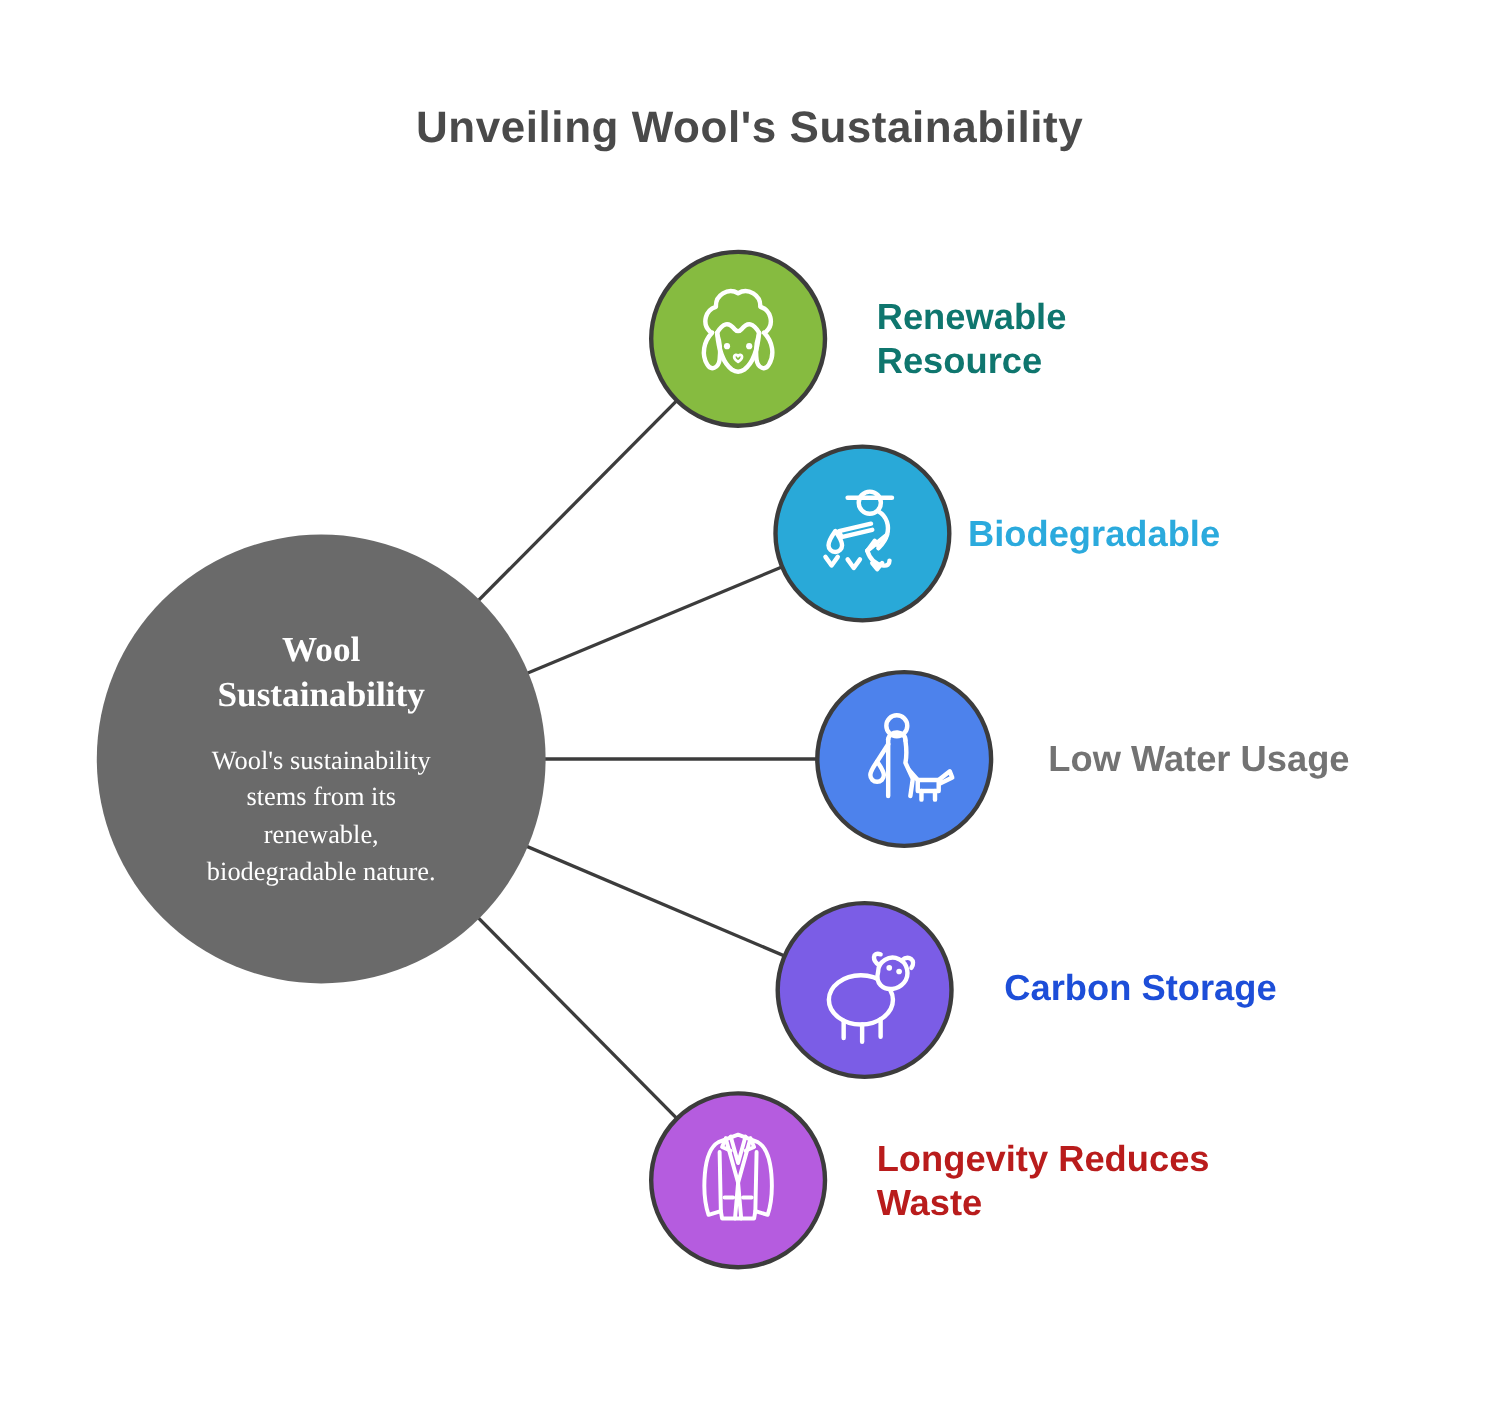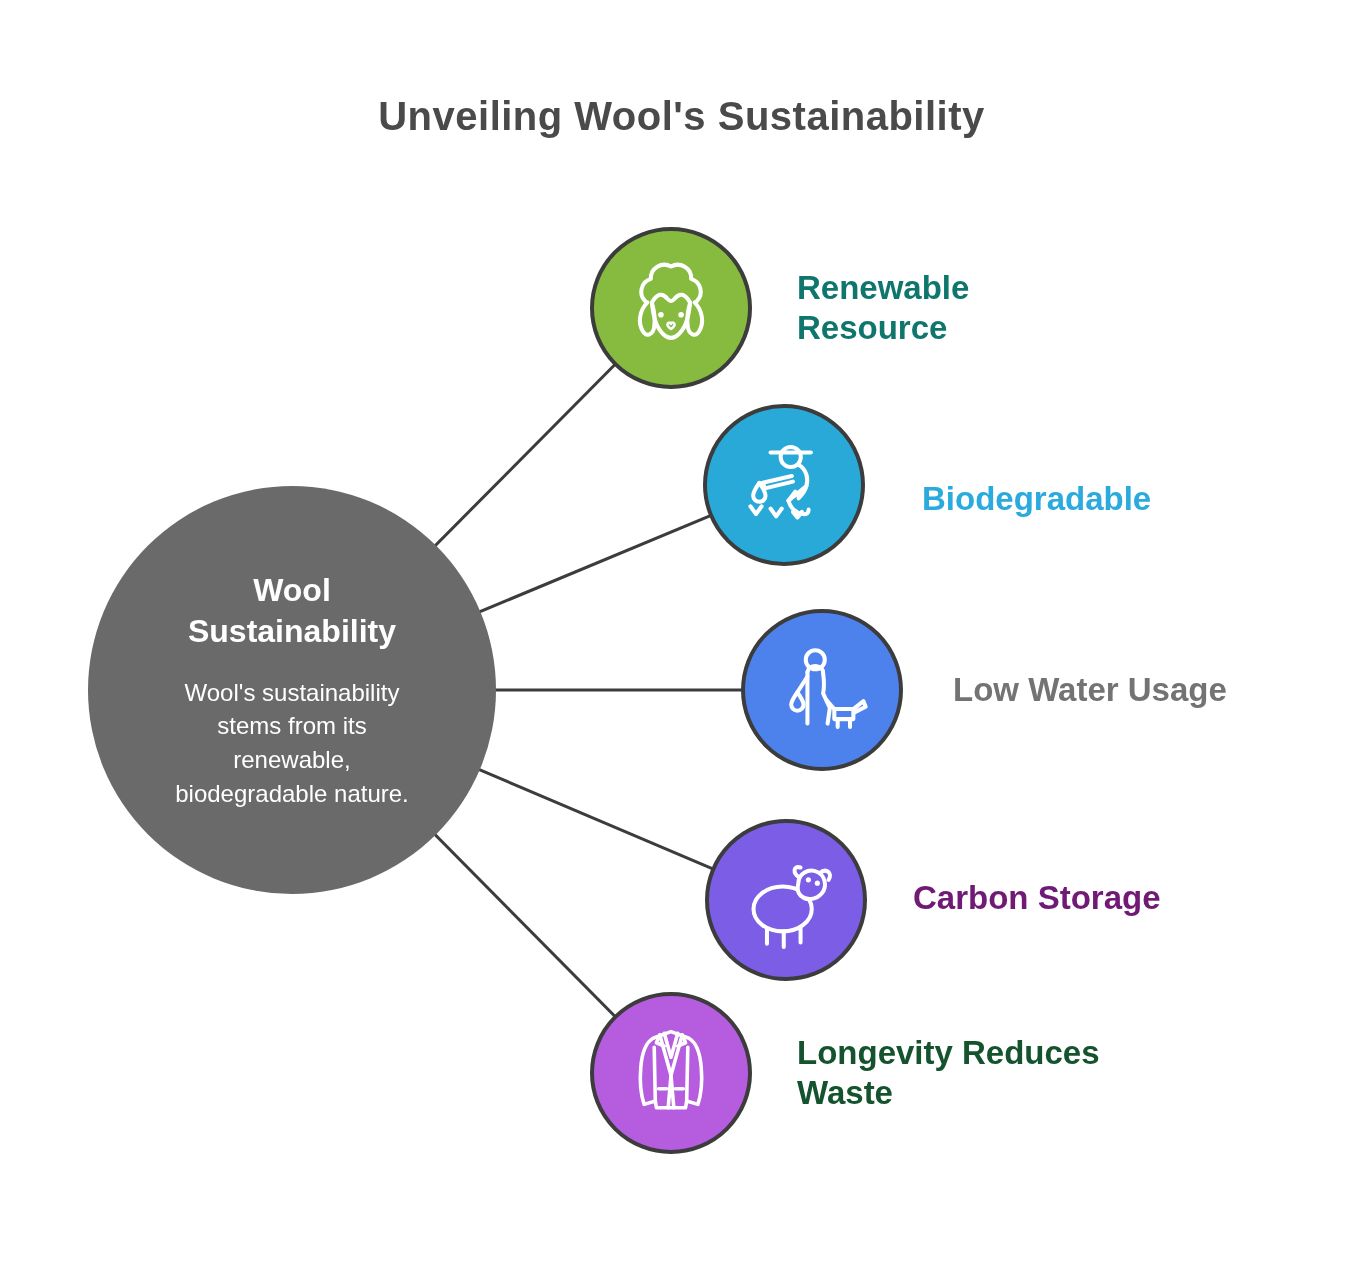--- a/index.html
+++ b/index.html
@@ -68,41 +68,41 @@
   .icon .thin{stroke-width:2.2;}
   .icon .fine{stroke-width:3.2;}
   .node-label{
     position:absolute;
     transform:translateY(-50%);
     font-size:33px;font-weight:700;
     line-height:1.2;
     white-space:pre-line;
   }
   .label-renewable{left:797px;top:308px;}
-  .label-biodegradable{left:922px;top:485px;margin-top:14px;}
+  .label-biodegradable{left:880px;top:485px;}
   .label-lowwater{left:953px;top:690px;}
   .label-carbon{left:913px;top:898px;}
   .label-longevity{left:797px;top:1073px;}
 </style>
 </head>
 <body>
 
 <div class="canvas">
 
   <h1 class="title" style="color: rgb(74, 74, 74);">Unveiling Wool's Sustainability</h1>
 
   <svg class="connectors" width="1363" height="1281" viewBox="0 0 1363 1281">
     <line x1="292" y1="690" x2="671" y2="308" style="stroke: rgb(60, 60, 60);"></line>
     <line x1="292" y1="690" x2="784" y2="485" style="stroke: rgb(60, 60, 60);"></line>
     <line x1="292" y1="690" x2="822" y2="690" style="stroke: rgb(60, 60, 60);"></line>
     <line x1="292" y1="690" x2="786" y2="900" style="stroke: rgb(60, 60, 60);"></line>
     <line x1="292" y1="690" x2="671" y2="1073" style="stroke: rgb(60, 60, 60);"></line>
   </svg>
 
-  <div class="center-circle" style="background-color: rgb(106, 106, 106); color: rgb(255, 255, 255);">
+  <div class="center-circle" style="background-color: rgb(106, 106, 106); color: rgb(255, 255, 255); font-family: Liberation Serif, serif;">
     <div class="center-heading">Wool
 Sustainability</div>
     <div class="center-desc">Wool's sustainability
 stems from its
 renewable,
 biodegradable nature.</div>
   </div>
 
   <div class="node-circle green" style="background-color: rgb(134, 187, 64); border-color: rgb(60, 60, 60);">
     <svg class="icon" viewBox="0 0 100 100">
@@ -156,29 +156,29 @@
     <svg class="icon" viewBox="0 0 100 100">
       <path d="M33,75 V89 M48,78 V92 M63,74 V88"></path>
       <ellipse cx="47" cy="58" rx="26" ry="20"></ellipse>
       <path d="M61,35 C61,27 70,21 78,25 C85,28 87,38 82,44 C77,50 68,51 63,46 C60,43 60,39 61,35 Z" style="fill: rgb(123, 93, 230);"></path>
       <path d="M62,30 C56,26 56,19 63,21"></path>
       <path d="M80,26 C86,21 92,26 88,32"></path>
       <circle class="fill-white" cx="70" cy="32" r="2.3"></circle>
       <circle class="fill-white" cx="78" cy="35" r="2.3"></circle>
     </svg>
   </div>
-  <div class="node-label label-carbon" style="color: #701a75;">Carbon Storage</div>
+  <div class="node-label label-carbon" style="color: #1d4ed8;">Carbon Storage</div>
 
   <div class="node-circle magenta" style="background-color: rgb(181, 92, 223); border-color: rgb(60, 60, 60);">
     <svg class="icon" viewBox="0 0 100 100">
       <path class="fine" d="M50,13 L34,19 C27,23 24,33 23,45 C22,57 23,69 26,78 L36,75 L37,81 L63,81 L64,75 L74,78 C77,69 78,57 77,45 C76,33 73,23 66,19 Z"></path>
       <path class="fine" d="M36,75 L35,27 M64,75 L65,27"></path>
       <path class="fine" d="M40,16 L50,52 L60,16"></path>
       <path class="fine" d="M44,14.5 L50,36 L56,14.5"></path>
       <path class="fine" d="M50,52 L47.5,81 M50,52 L52.5,81"></path>
       <path class="fine" d="M40,16 L37,23 L44,26 M60,16 L63,23 L56,26"></path>
       <path class="fine" d="M39,64 H46 M54,64 H61"></path>
     </svg>
   </div>
-  <div class="node-label label-longevity" style="color: #14532d;">Longevity Reduces
+  <div class="node-label label-longevity" style="color: #b91c1c;">Longevity Reduces
 Waste</div>
 
 </div>
 
 </body></html>

